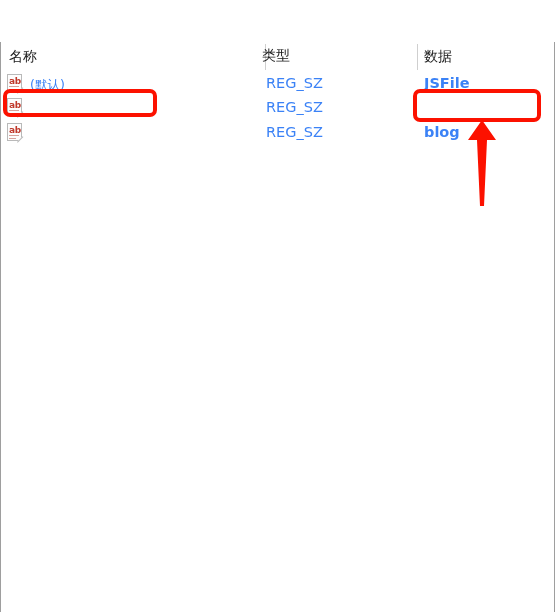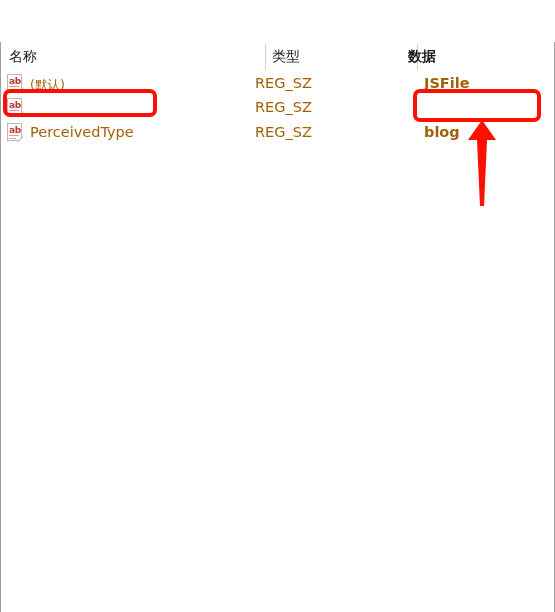--- a/index.html
+++ b/index.html
@@ -45,22 +45,22 @@
   .col-header {
     position: absolute;
     top: 5px;
     font-size: 14px;
     color: #1b1b1b;
     white-space: nowrap;
     line-height: 18px;
     font-family: "DejaVu Sans", "Liberation Sans", sans-serif;
   }
   .col-header.name { left: 8px; }
-  .col-header.type { left: 271px; }
-  .col-header.data { left: 407px; font-weight: bold; }
+  .col-header.type { left: 261px; font-family: Liberation Mono, monospace; }
+  .col-header.data { left: 423px; }
 
   .col-divider {
     position: absolute;
     top: 2px;
     width: 1px;
     height: 26px;
     background: #cfcfcf;
   }
   .col-divider.d1 { left: 264px; }
   .col-divider.d2 { left: 416px; }
@@ -81,27 +81,27 @@
     height: 25px;
   }
   .row.r0 { top: 0px;  }
   .row.r1 { top: 24px; }
   .row.r2 { top: 49px; }
 
   .cell {
     position: absolute;
     top: 1px;
     font-size: 14.5px;
-    color: #a16207;
+    color: #3b82f6;
     white-space: nowrap;
     line-height: 22px;
     font-family: "DejaVu Sans", "Liberation Sans", sans-serif;
   }
   .cell.c-name { left: 29px; }
-  .cell.c-type { left: 254px; }
+  .cell.c-type { left: 265px; }
   .cell.c-data { left: 423px; font-weight: bold; }
 
   .cell.c-name.small {
     font-size: 12.5px;
     top: 3px;
   }
 
   
   .ab-icon {
     position: absolute;
@@ -286,21 +286,20 @@
     </div>
 
     <div class="row r2">
       <span class="ab-icon">
         <span class="page"></span>
         <span class="ab-text">ab</span>
         <span class="ab-rule"></span>
         <span class="ab-rule2"></span>
         <span class="fold-line"></span>
       </span>
-      <span class="cell c-name">PerceivedType</span>
       <span class="cell c-type">REG_SZ</span>
       <span class="cell c-data">blog</span>
     </div>
 
   </div>
 
   <div class="annot-rect name-box"></div>
   <div class="annot-rect data-box"></div>
 
   <svg class="annot-arrow" viewBox="0 0 40 86">

